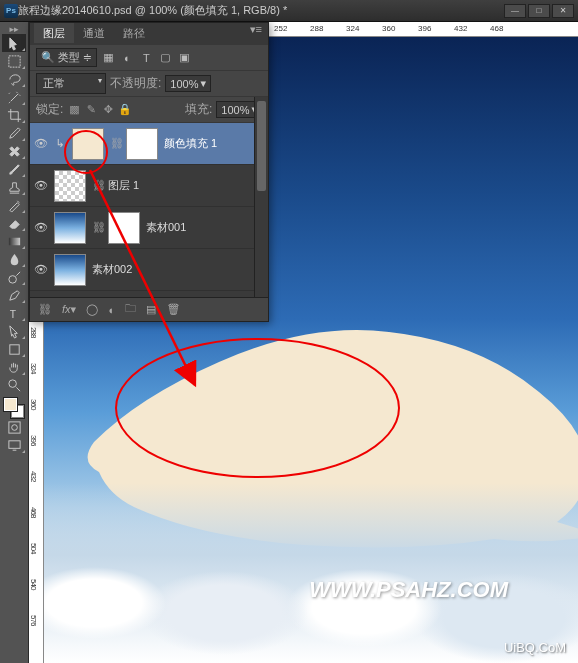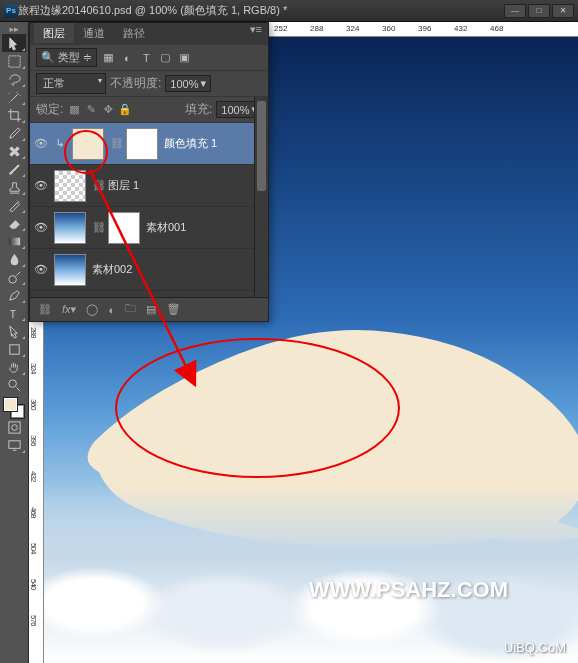--- a/index.html
+++ b/index.html
@@ -20,21 +20,21 @@
 .sw-bg{position:absolute;width:13px;height:13px;background:#fff;border:1px solid #888;outline:1px solid #222;bottom:0;right:0}
 .canvas-area{position:absolute;left:29px;top:22px;right:0;height:641px;background:#4c1d95}
 .ruler-h{position:absolute;left:15px;top:0;right:0;height:15px;background:#fff;border-bottom:1px solid #888;overflow:hidden}
 .ruler-h .tick{position:absolute;top:2px;font-size:8px;color:#333}
 .ruler-v{position:absolute;left:0;top:15px;width:15px;bottom:0;background:#fff;border-right:1px solid #888;overflow:hidden}
 .ruler-v .tick{position:absolute;left:1px;font-size:8px;color:#333;writing-mode:vertical-rl;line-height:7px;letter-spacing:-1px}
 .canvas{position:absolute;left:15px;top:15px;right:0;bottom:0;background:linear-gradient(180deg,#0a2455 0%,#1a4a8a 25%,#2d6bb5 45%,#5a9dd8 60%,#a8cce8 75%,#fff 100%);overflow:hidden}
 .clouds-bottom{position:absolute;bottom:0;left:0;right:0;height:180px;background:radial-gradient(ellipse 120px 60px at 50px 120px,#fff 40%,transparent 60%),radial-gradient(ellipse 140px 70px at 180px 130px,#e8eef5 40%,transparent 60%),radial-gradient(ellipse 130px 65px at 320px 125px,#fff 40%,transparent 60%),radial-gradient(ellipse 150px 75px at 460px 135px,#dde8f2 40%,transparent 60%),linear-gradient(180deg,transparent 0%,#c5d8e8 40%,#fff 100%)}
 .fish-shape{position:absolute;left:35px;top:290px;width:510px;height:230px}
 .fish-shape svg{width:100%;height:100%}
-.watermark{position:absolute;bottom:60px;right:70px;color:#fff;font-weight:900;font-size:22px;font-family:Arial,sans-serif;text-shadow:1px 1px 3px rgba(0,0,0,.4)}
+.watermark{position:absolute;bottom:60px;right:70px;color:#fff;font-weight:900;font-size:22px;font-style:italic;font-family:Arial,sans-serif;text-shadow:1px 1px 3px rgba(0,0,0,.4)}
 .watermark2{position:absolute;bottom:8px;right:12px;color:#fff;font-size:13px;text-shadow:1px 1px 2px rgba(0,0,0,.6)}
 .red-ellipse{position:absolute;left:115px;top:338px;width:285px;height:140px;border:2px solid #e00;border-radius:50%;z-index:10}
 .red-circle-small{position:absolute;left:64px;top:130px;width:44px;height:44px;border:2px solid #e00;border-radius:50%;z-index:60}
 .red-arrow{position:absolute;left:85px;top:165px;z-index:55;pointer-events:none}
 .layers-panel{position:absolute;left:29px;top:22px;width:240px;height:300px;background:#454545;border:1px solid #222;z-index:50;display:flex;flex-direction:column;box-shadow:2px 2px 8px rgba(0,0,0,.4)}
 .panel-tabs{height:22px;background:#383838;display:flex;padding-left:4px}
 .p-tab{padding:3px 9px;color:#aaa;height:20px;display:flex;align-items:center}
 .p-tab.active{background:#454545;color:#eee}
 .p-menu{margin-left:auto;padding:0 6px;color:#aaa}
 .panel-row{height:26px;display:flex;align-items:center;padding:0 6px;gap:4px;border-bottom:1px solid #373737}

